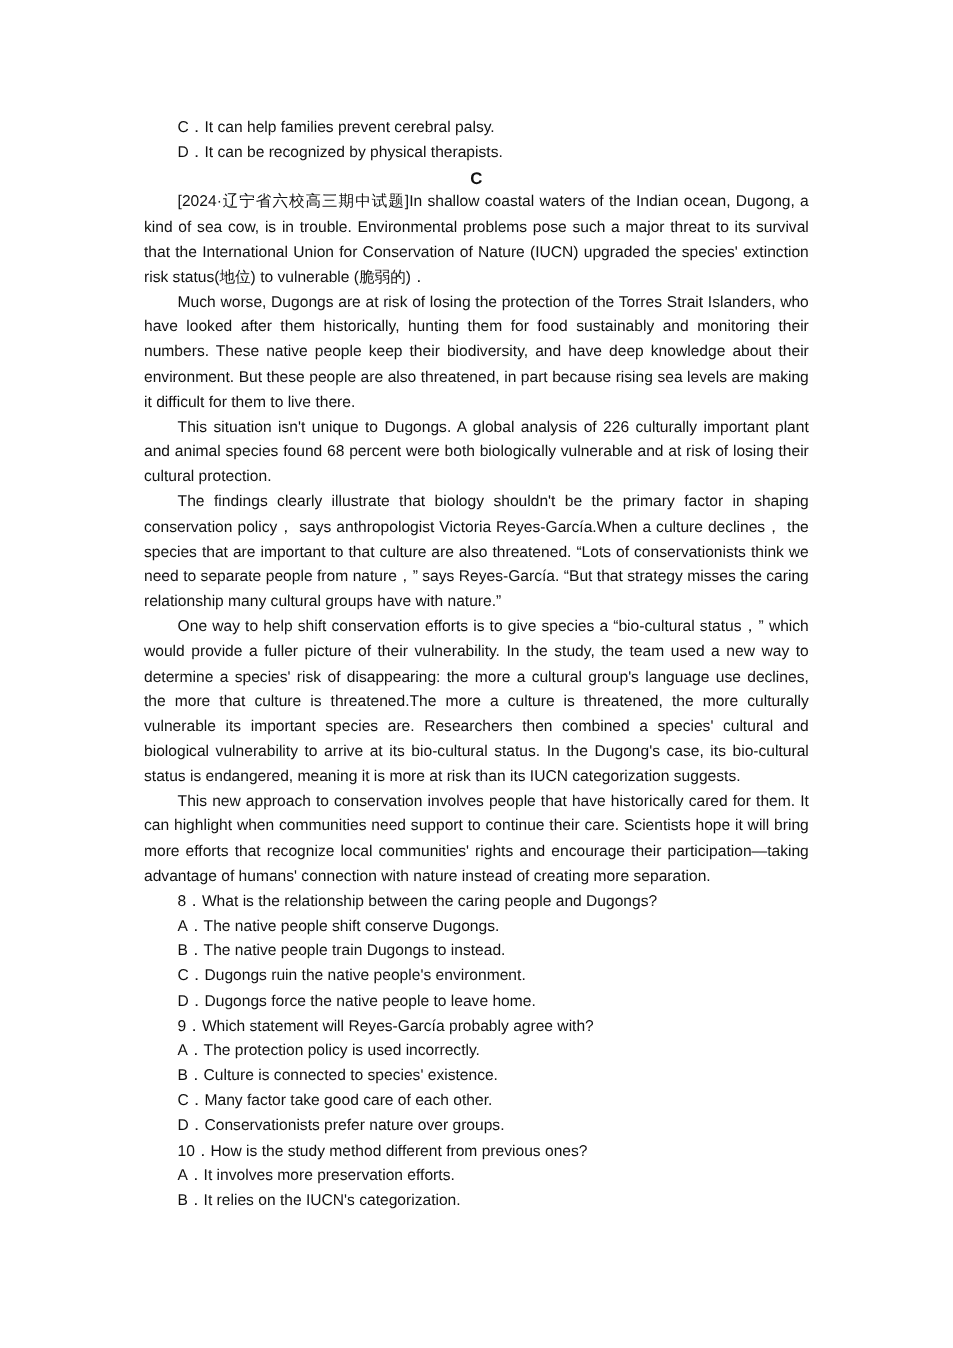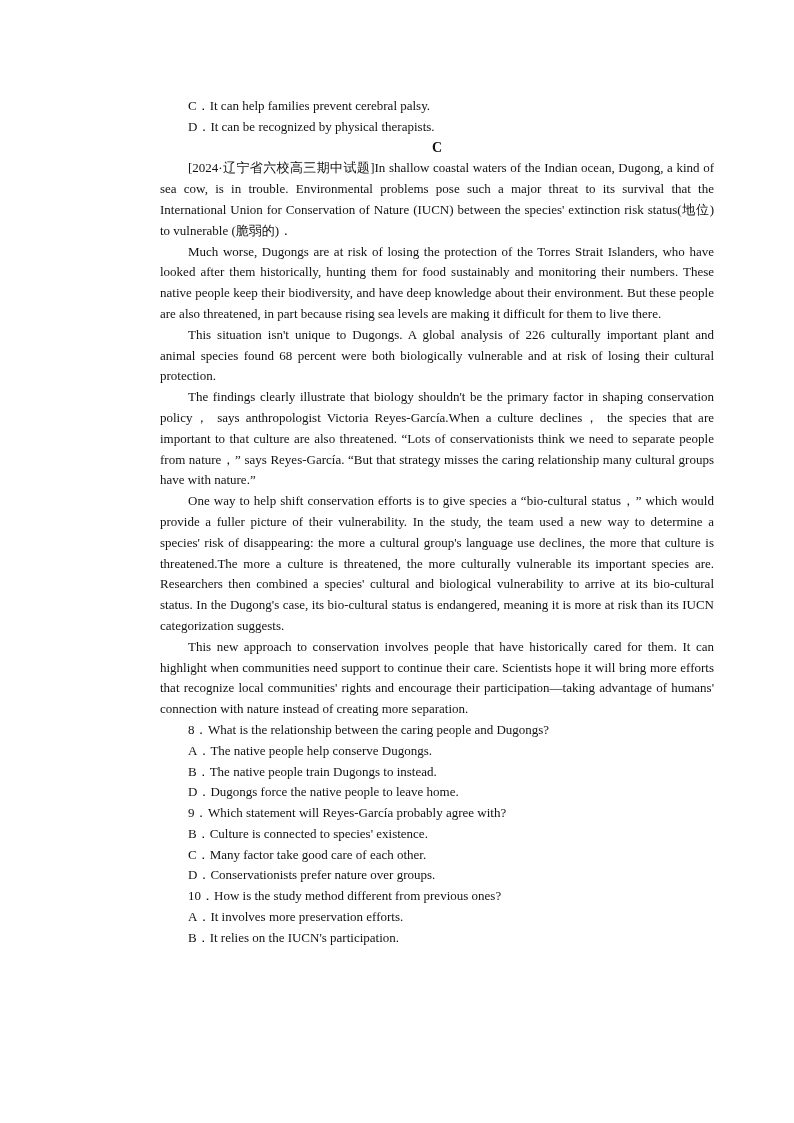--- a/index.html
+++ b/index.html
@@ -1,55 +1,57 @@
 <!DOCTYPE html>
 <html><head>
 <meta charset="utf-8">
 <style>
   html, body { margin: 0; padding: 0; background: #ffffff; }
   body { width: 794px; height: 1123px; position: relative; overflow: hidden; }
   .page {
     position: absolute; left: 120px; top: 96px; width: 554px;
-    font-family: Liberation Serif, serif;
-    font-size: 13px; line-height: 20.8px; color: #111; margin-left: 40px;
+    font-family: Liberation Sans, sans-serif;
+    font-size: 13px; line-height: 20.8px; color: #111;
   }
   .opt { padding-left: 28px; white-space: nowrap; }
   .heading { text-align: center; font-weight: bold; font-size: 14px; }
   .para { text-align: justify; text-indent: 28px; }
   .q { padding-left: 28px; white-space: nowrap; }
   .lbl { display: inline-block; min-width: 20px; }
 </style>
 </head>
 <body>
 
 <div class="page">
   <div class="opt"><span class="lbl">C．</span><span>It can help  families  prevent cerebral palsy.</span></div>
   <div class="opt"><span class="lbl">D．</span><span>It can be recognized by physical therapists.</span></div>
 
   <div class="heading">C</div>
 
-  <div class="para"><span>[2024·辽宁省六校高三期中试题]</span><span>In shallow coastal waters of the Indian ocean, Dugong, a kind of sea cow, is in trouble. Environmental problems pose such a major threat to its survival that the International Union for Conservation of Nature (IUCN) between the species' extinction risk status(地位) to vulnerable (脆弱的)．</span></div>
+  <div class="para"><span>[2024·辽宁省六校高三期中试题]</span><span>In shallow coastal waters of the Indian ocean, Dugong, a kind of sea cow, is in trouble. Environmental problems pose such a major threat to its survival that the International Union for Conservation of Nature (IUCN) upgraded the species' extinction risk status(地位) to vulnerable (脆弱的)．</span></div>
   <div class="para">Much worse, Dugongs are at risk of losing the protection of the Torres Strait Islanders, who have looked after them historically, hunting them for food sustainably and monitoring their numbers. These native people keep their biodiversity, and have deep knowledge about their environment. But these people are also threatened, in part because rising sea levels are making it difficult for them to live there.</div>
   <div class="para">This situation isn't unique to Dugongs. A global analysis of 226 culturally important plant and animal species found 68 percent were both biologically vulnerable and at risk of losing their cultural protection.</div>
   <div class="para">The findings clearly illustrate that biology shouldn't be the primary factor in shaping conservation policy， says anthropologist Victoria Reyes-García.When a culture declines， the species that are important to that culture are also threatened. “Lots of conservationists think we need to separate people from nature，” says Reyes-García. “But that strategy misses the caring relationship many cultural groups have with nature.”</div>
   <div class="para">One way to help shift conservation efforts is to give species a “bio-cultural status，” which would provide a fuller picture of their vulnerability. In the study, the team used a new way to determine a species' risk of disappearing: the more a cultural group's language use declines, the more that culture is threatened.The more a culture is threatened, the more culturally vulnerable its important species are. Researchers then combined a species' cultural and biological vulnerability to arrive at its bio-cultural status. In the Dugong's case, its bio-cultural status is endangered, meaning it is more at risk than its IUCN categorization suggests.</div>
   <div class="para">This new approach to conservation involves people that have historically cared for them. It can highlight when communities need support to continue their care. Scientists hope it will bring more efforts that recognize local communities' rights and encourage their participation—taking advantage of humans' connection with nature instead of creating more separation.</div>
 
   <div>
     <div class="q"><span class="lbl">8．</span><span>What is the relationship  between the caring people and Dugongs?</span></div>
-    <div class="opt"><span class="lbl">A．</span><span>The native people help  conserve Dugongs.</span></div>
+    <div class="opt"><span class="lbl">A．</span><span>The native people shift  conserve Dugongs.</span></div>
     <div class="opt"><span class="lbl">B．</span><span>The native people train Dugongs to instead.</span></div>
+    <div class="opt"><span class="lbl">C．</span><span>Dugongs ruin the native people's environment.</span></div>
     <div class="opt"><span class="lbl">D．</span><span>Dugongs force the native people to leave home.</span></div>
   </div>
 
   <div>
     <div class="q"><span class="lbl">9．</span><span>Which statement will Reyes-García probably agree with?</span></div>
+    <div class="opt"><span class="lbl">A．</span><span>The protection policy is used incorrectly.</span></div>
     <div class="opt"><span class="lbl">B．</span><span>Culture is connected to species' existence.</span></div>
     <div class="opt"><span class="lbl">C．</span><span>Many factor take good care of each other.</span></div>
     <div class="opt"><span class="lbl">D．</span><span>Conservationists prefer nature over groups.</span></div>
   </div>
 
   <div>
     <div class="q"><span class="lbl">10．</span><span>How is the study method different from previous ones?</span></div>
     <div class="opt"><span class="lbl">A．</span><span>It involves more preservation efforts.</span></div>
-    <div class="opt"><span class="lbl">B．</span><span>It relies on the IUCN's participation.</span></div>
+    <div class="opt"><span class="lbl">B．</span><span>It relies on the IUCN's categorization.</span></div>
   </div>
 </div>
 
 </body></html>

